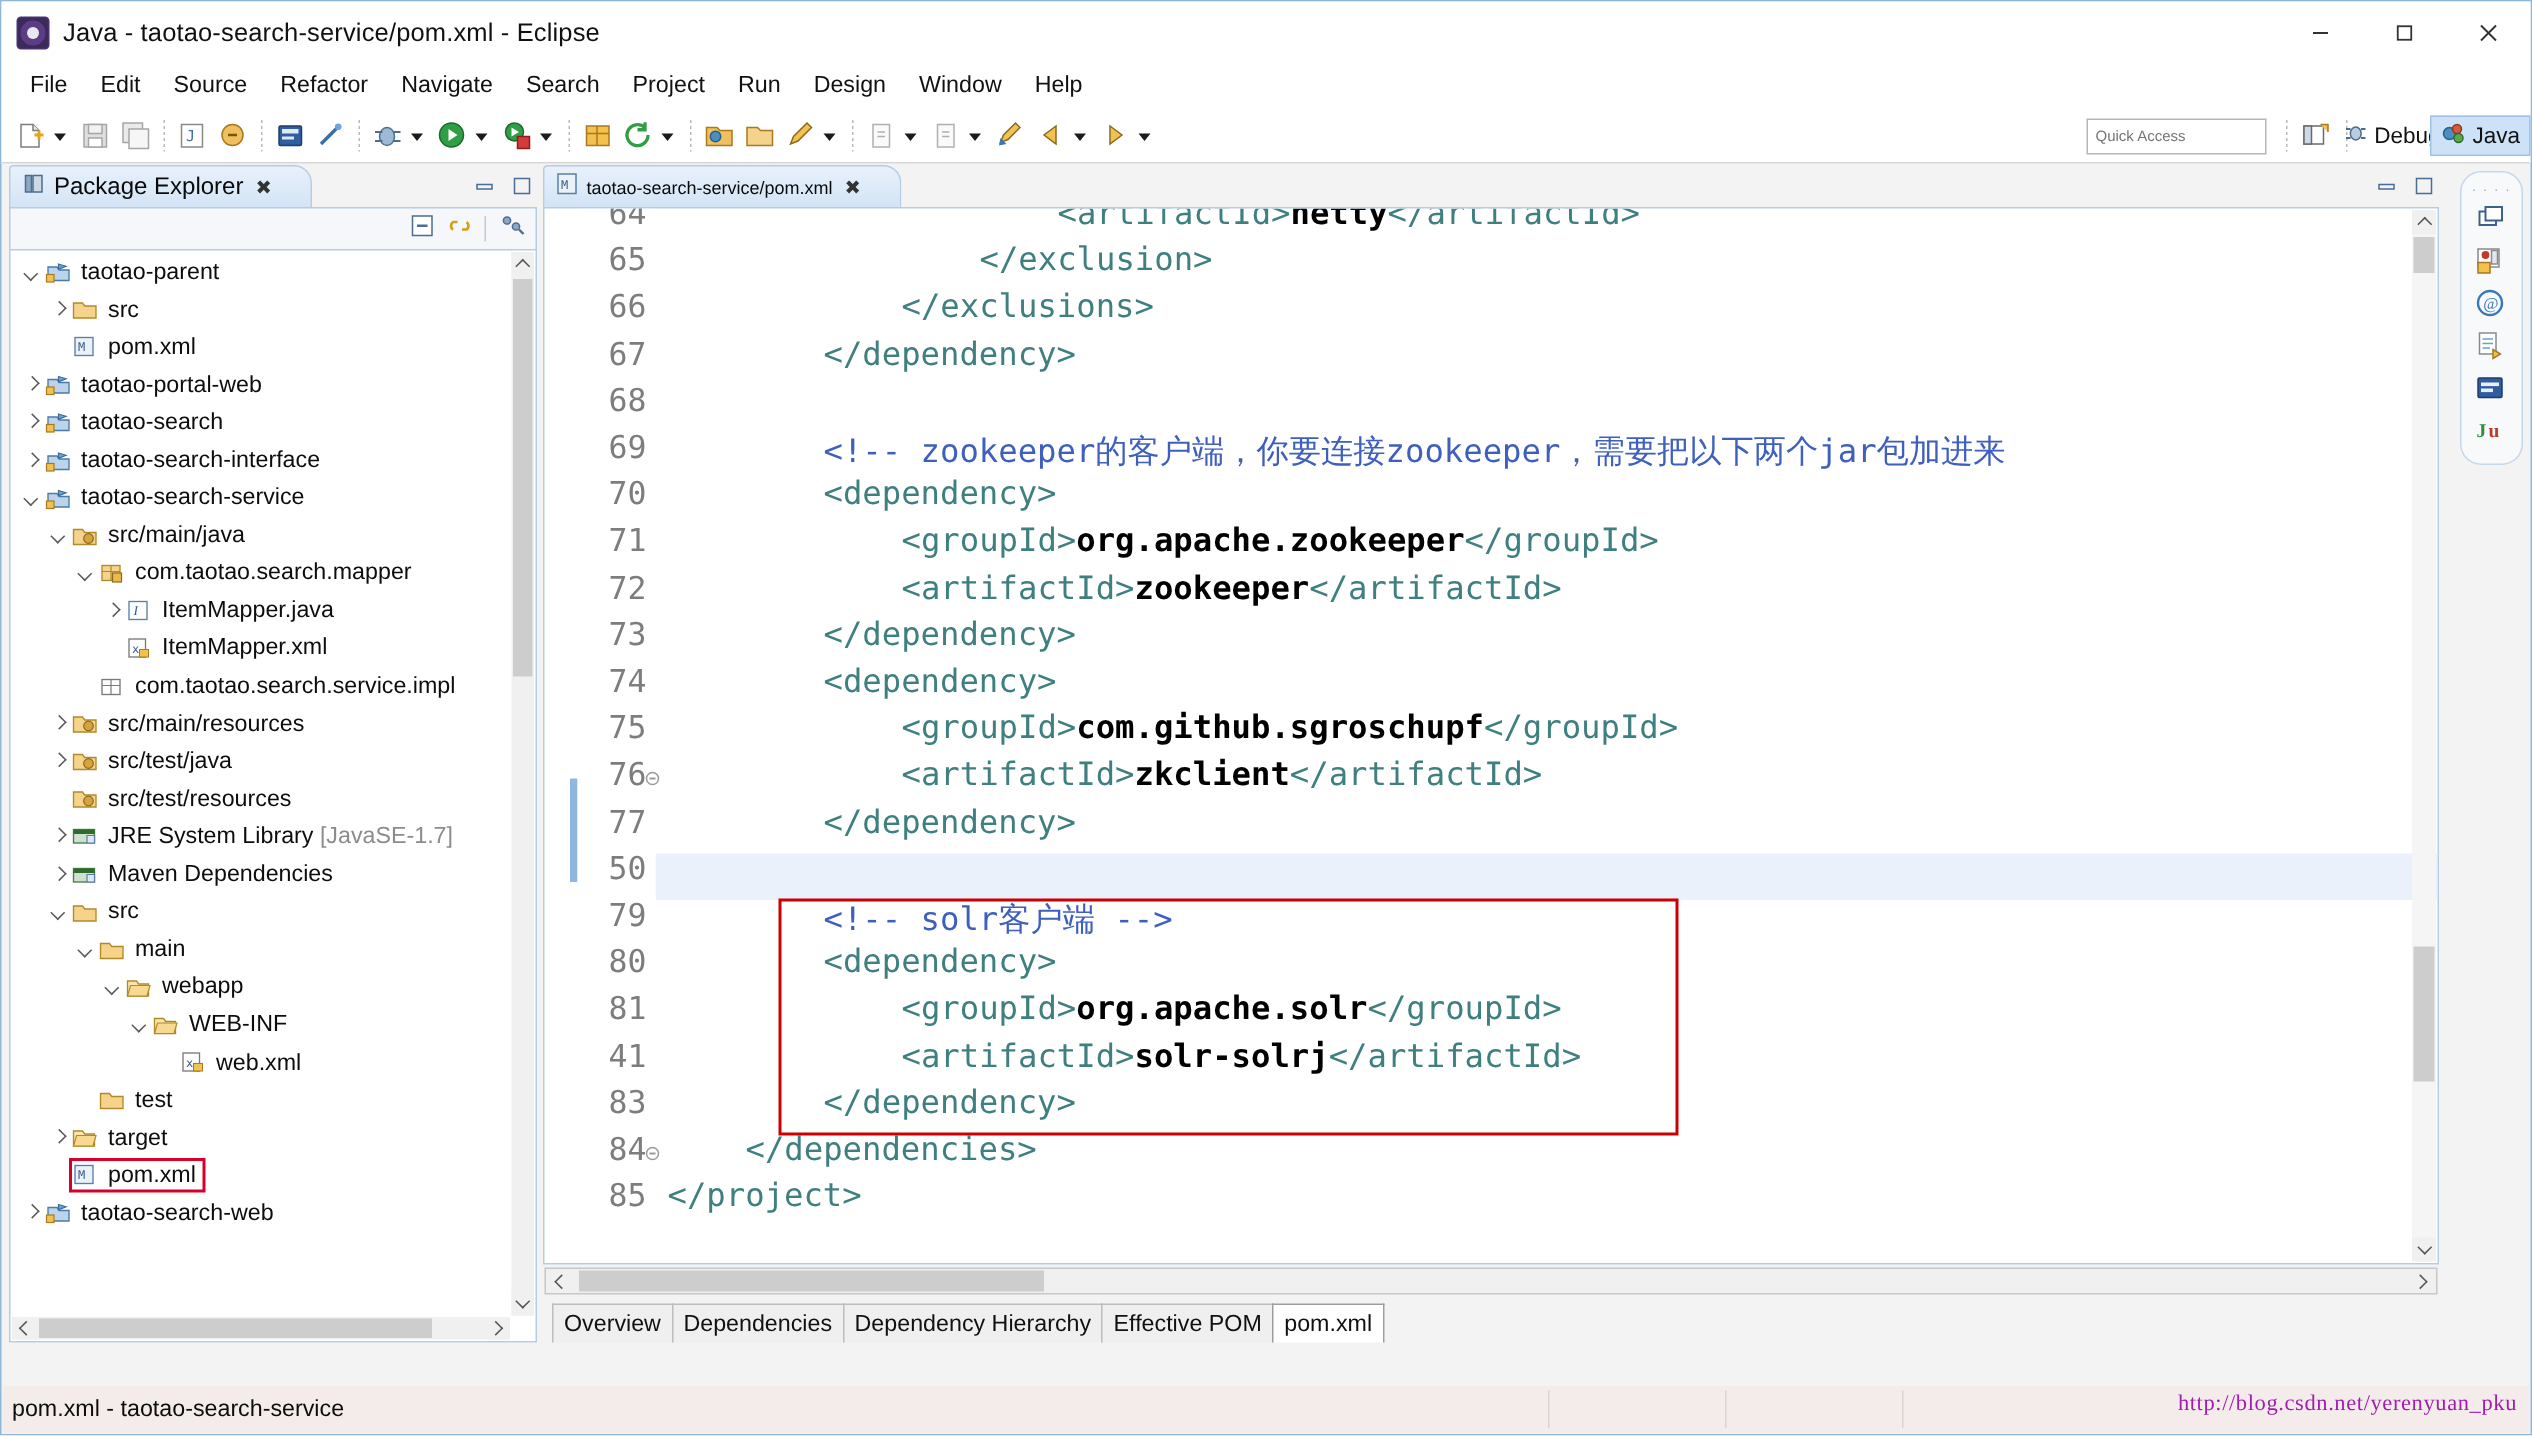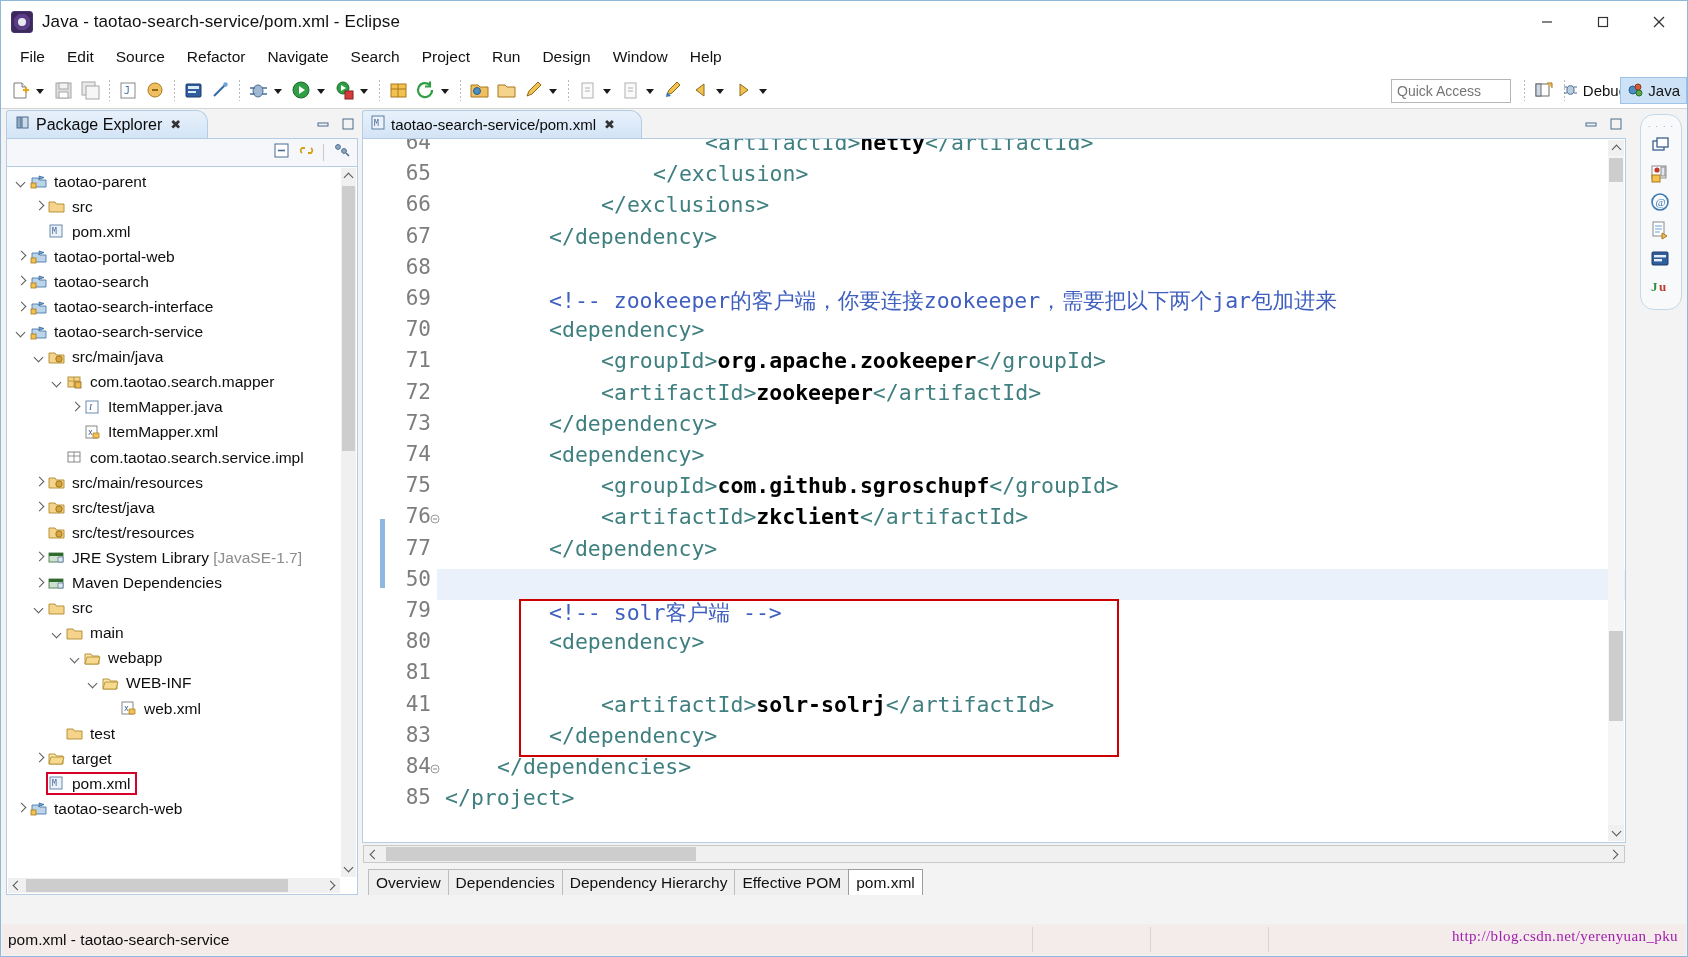--- a/index.html
+++ b/index.html
@@ -37,21 +37,21 @@
   .toolbar { height:37px; background:#ffffff; display:flex; align-items:center;
              padding-left:6px; border-bottom:1px solid #d6d6d6; position:relative; }
   .tb-sep { width:1px; height:21px; margin:0 5px;
             background:repeating-linear-gradient(to bottom,#b9b9b9 0 2px,transparent 2px 4px); }
   .tb-ico { width:23px; height:23px; margin:0 2px; position:relative; flex:0 0 auto; }
   .tb-arrow { width:13px; height:23px; margin-right:3px; position:relative; flex:0 0 auto; }
   .tb-arrow::after{ content:""; position:absolute; left:2px; top:10px;
             border-left:4.5px solid transparent; border-right:4.5px solid transparent;
             border-top:5px solid #1b1b1b; }
   .quick { position:absolute; right:176px; top:7px; width:120px; height:24px;
-           border:1px solid #b5b5b5; background:#fff; font-size:14px; color:#6e6e6e;
+           border:1px solid #b5b5b5; background:#fff; font-size:10px; color:#6e6e6e;
            padding:0 5px; line-height:22px; }
   .persp-sep { position:absolute; right:162px; top:8px; width:1px; height:21px;
             background:repeating-linear-gradient(to bottom,#b9b9b9 0 2px,transparent 2px 4px); }
   .persp-open { position:absolute; right:133px; top:8px; width:21px; height:21px; }
   .persp-sep2 { position:absolute; right:122px; top:8px; width:1px; height:21px;
             background:repeating-linear-gradient(to bottom,#b9b9b9 0 2px,transparent 2px 4px); }
   .persp { position:absolute; top:5px; height:27px; display:flex; align-items:center;
            gap:4px; font-size:15px; color:#111; padding:0 6px; }
   .persp.debug { right:54px; }
   .persp.java { right:0px; background:#cde2f7; border:1px solid #9ec3e6; }
@@ -102,21 +102,21 @@
   .chev { width:7px; height:7px; border-right:1.6px solid #555; border-bottom:1.6px solid #555; }
 
   
   .ed-panel { position:absolute; left:360px; top:0; right:60px; bottom:28px; }
   .ed-tabrow { height:28px; position:relative; }
   .ed-tab { position:absolute; left:0; top:0; height:28px; padding:0 26px 0 8px;
             display:flex; align-items:center; gap:6px;
             background:linear-gradient(to bottom,#e8f1fb,#d3e4f6);
             border:1px solid #b5cde4; border-bottom:none;
             border-radius:3px 12px 0 0; }
-  .ed-tab-title{ font-size:15px; color:#0a0a0a; white-space:nowrap; }
+  .ed-tab-title{ font-size:12px; color:#0a0a0a; white-space:nowrap; }
   .ed-minmax { position:absolute; right:2px; top:6px; display:flex; gap:9px; }
   .ed-body { position:absolute; left:0; right:0; top:28px; bottom:52px;
              background:#ffffff; border:1px solid #b5cde4; overflow:hidden; }
   .gutter-ann { position:absolute; left:1px; top:1px; bottom:1px; width:16px;
                 background:#ffffff; }
   .gutter-chg { position:absolute; left:17px; top:1px; bottom:1px; width:5px; background:#ffffff; }
   .chgbar { position:absolute; left:0; width:5px; background:#8fb8e0; }
   .gutter-num { position:absolute; left:22px; top:0; width:52px; bottom:0;
                 background:#ffffff; }
   .code-area { position:absolute; left:74px; top:0; right:0; bottom:0; overflow:hidden; }
@@ -534,21 +534,21 @@
                 <span class="ticon"><svg width="18" height="16" viewBox="0 0 18 16">
                     <rect x="2" y="2" width="11" height="12" fill="#ffffff" stroke="#7a7a7a" stroke-width=".9"></rect>
                     <text x="4" y="11" font-size="8" fill="#3a5f8c" font-family="monospace">x</text>
                     <path d="M9 9h6v5H9z" fill="#f2c14e" stroke="#a8791f" stroke-width=".7"></path>
                   </svg></span>
                 <span class="tlabel">ItemMapper.xml</span>
               </span>
             </div>
             <div class="tnode" style="padding-left: 42px;">
               <span class="twist"></span>
-              <span style="display: inline-flex; align-items: flex-start;">
+              <span style="display: inline-flex; align-items: flex-end;">
                 <span class="ticon"><svg width="18" height="16" viewBox="0 0 18 16">
                     <rect x="2" y="3" width="12" height="10" fill="#ffffff" stroke="#7a7a7a" stroke-width=".9"></rect>
                     <path d="M2 7h12M8 3v10" stroke="#7a7a7a" stroke-width=".8"></path>
                   </svg></span>
                 <span class="tlabel">com.taotao.search.service.impl</span>
               </span>
             </div>
             <div class="tnode" style="padding-left: 24px;">
               <span class="twist r"></span>
               <span style="display: inline-flex; align-items: center;">
@@ -787,20 +787,21 @@
             <div class="cline" style="top: 240.6px; left: 164px;"><span class="k-tag">&lt;artifactId&gt;</span><span class="k-txt">zookeeper</span><span class="k-tag">&lt;/artifactId&gt;</span></div>
             <div class="cline" style="top: 209.4px; left: 164px;"><span class="k-tag">&lt;groupId&gt;</span><span class="k-txt">org.apache.zookeeper</span><span class="k-tag">&lt;/groupId&gt;</span></div>
             <div class="cline" style="top: 271.8px; left: 112px;"><span class="k-tag">&lt;/dependency&gt;</span></div>
             <div class="cline" style="top: 303px; left: 112px;"><span class="k-tag">&lt;dependency&gt;</span></div>
             <div class="cline" style="top: 334.2px; left: 164px;"><span class="k-tag">&lt;groupId&gt;</span><span class="k-txt">com.github.sgroschupf</span><span class="k-tag">&lt;/groupId&gt;</span></div>
             <div class="cline" style="top: 365.4px; left: 164px;"><span class="k-tag">&lt;artifactId&gt;</span><span class="k-txt">zkclient</span><span class="k-tag">&lt;/artifactId&gt;</span></div>
             <div class="cline" style="top: 396.6px; left: 112px;"><span class="k-tag">&lt;/dependency&gt;</span></div>
             <div class="cline" style="top: 427.8px; left: 8px;"></div>
             <div class="cline" style="top: 459px; left: 112px;"><span class="k-cmt">&lt;!-- solr客户端 --&gt;</span></div>
             <div class="cline" style="top: 490.2px; left: 112px;"><span class="k-tag">&lt;dependency&gt;</span></div>
+            <div class="cline" style="top: 521.4px; left: 164px;"><span class="k-tag">&lt;groupId&gt;</span><span class="k-txt">org.apache.solr</span><span class="k-tag">&lt;/groupId&gt;</span></div>
             <div class="cline" style="top: 552.6px; left: 164px;"><span class="k-tag">&lt;artifactId&gt;</span><span class="k-txt">solr-solrj</span><span class="k-tag">&lt;/artifactId&gt;</span></div>
             <div class="cline" style="top: 583.8px; left: 112px;"><span class="k-tag">&lt;/dependency&gt;</span></div>
             <div class="cline" style="top: 615px; left: 60px;"><span class="k-tag">&lt;/dependencies&gt;</span></div>
             <div class="cline" style="top: 646.2px; left: 8px;"><span class="k-tag">&lt;/project&gt;</span></div>
             <div class="redbox" style="left: 82px; top: 460px; width: 600px; height: 158px; border-color: rgb(204, 0, 0);"></div>
           </div>
 
         <div class="ed-vsb">
           <div class="sb-btn" style="top:0;left:0;width:16px">
             <span class="chev" style="transform:rotate(-135deg);margin-top:3px"></span>

